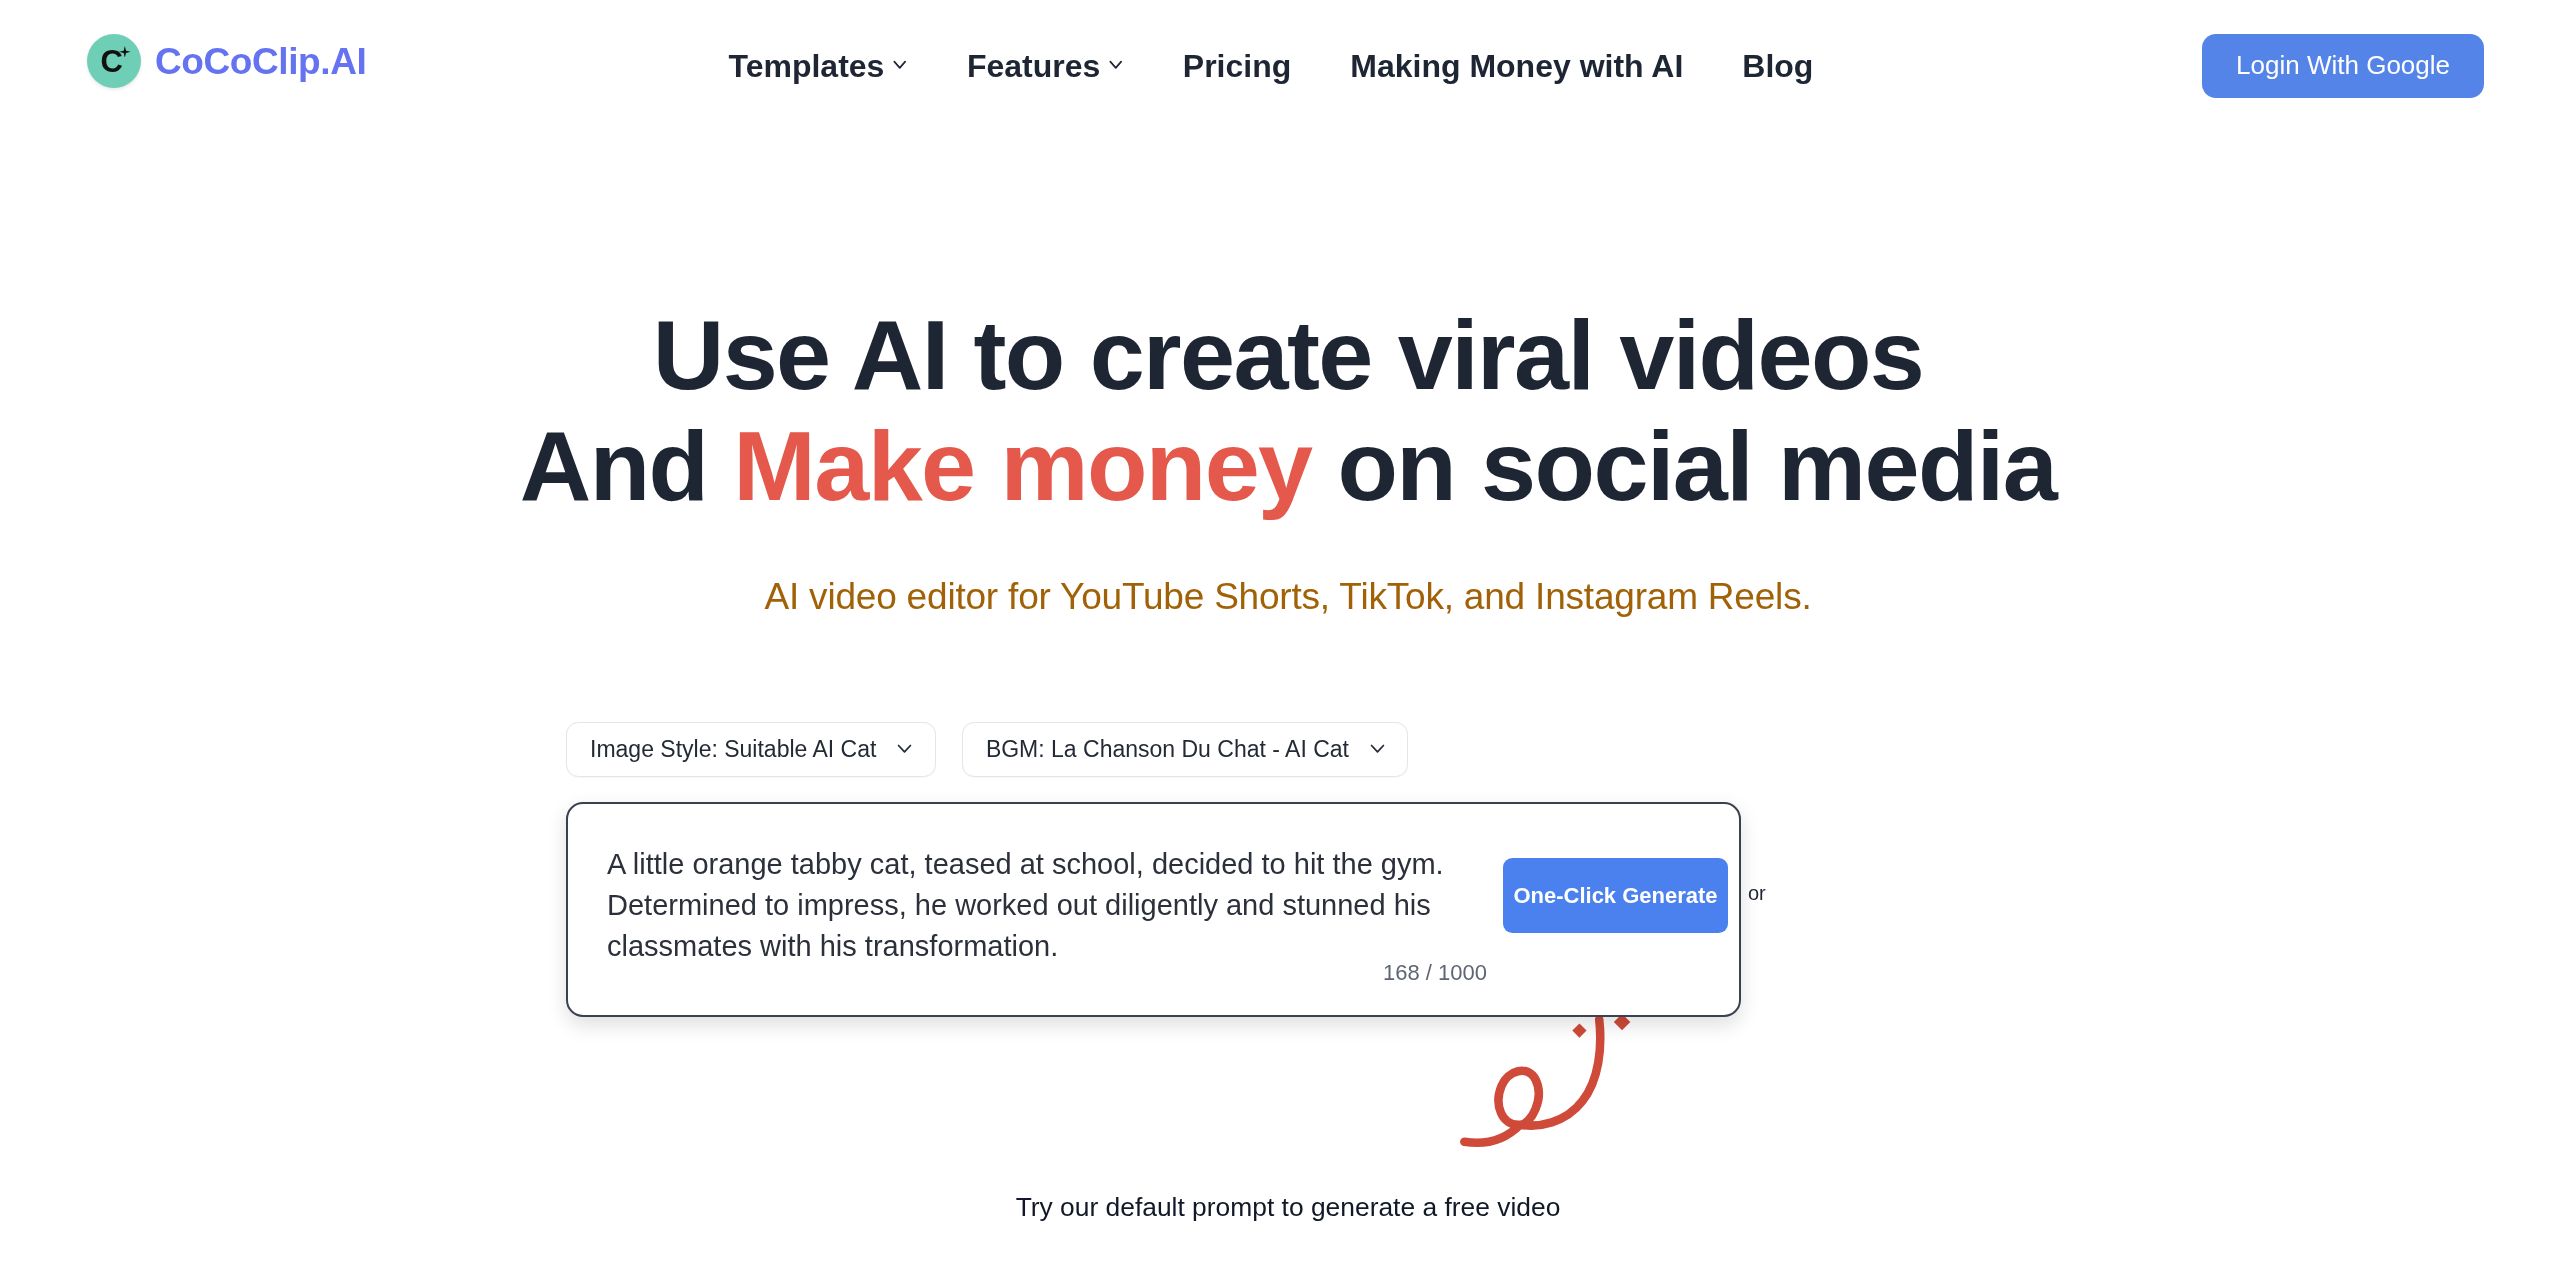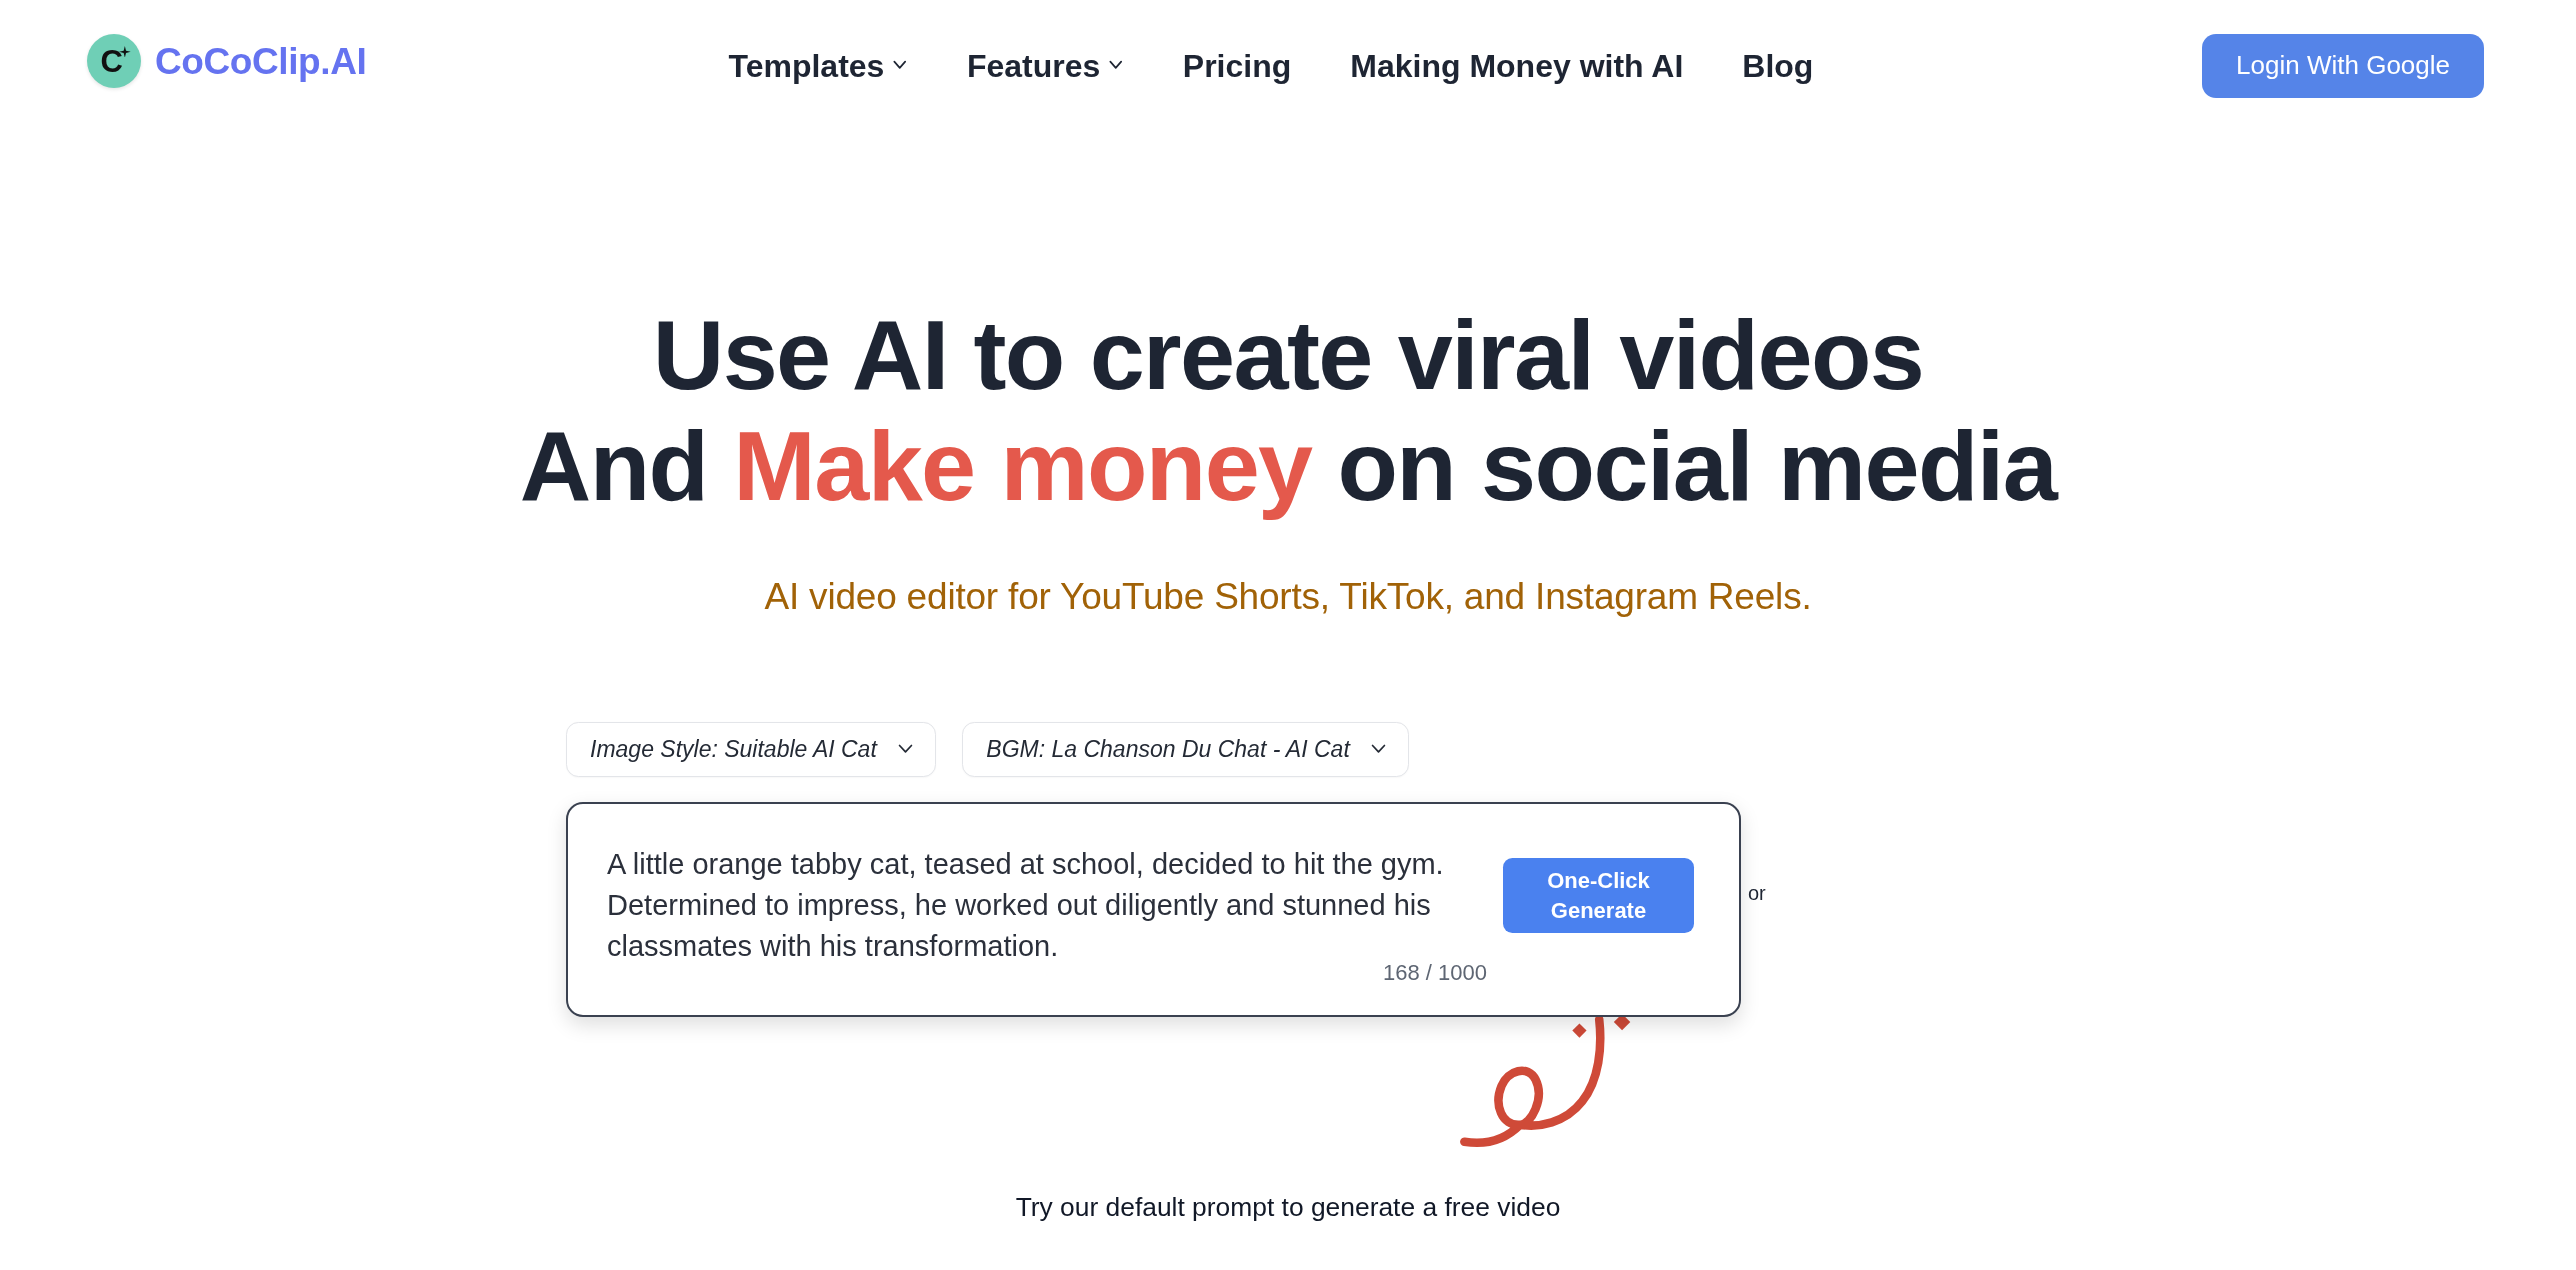--- a/index.html
+++ b/index.html
@@ -80,21 +80,21 @@
   .subhead {
     position:absolute; top:576px; left:0; width:2576px;
     text-align:center;
     font-size:37px; color:#a16207; font-weight:normal;
     letter-spacing:-0.2px;
   }
 
   
   .selectors {
     position:absolute; top:722px; left:566px;
-    display:flex; gap:26px;font-style:italic;
+    display:flex; gap:26px;
   }
   .select-pill {
     display:flex; align-items:center; gap:20px;
     background:#fff; border:1.6px solid #e3e5e9;
     border-radius:12.4px;
     padding:13.2px 23px;
     font-size:23px; color:#242a35;
     cursor:pointer; white-space:nowrap;
     box-shadow:0 0.8px 1.6px rgba(0,0,0,0.03);
   }
@@ -115,21 +115,21 @@
     font-size:29px; line-height:1.42;
     color:#2b303b; white-space:pre-wrap;
   }
   .char-count {
     position:absolute; right:252px; bottom:29.5px;
     font-size:22px; color:#5e6673;
   }
 
   .btn-one-click {
     position:absolute; top:858px; left:1503px;
-    width:191px; height:75px;
+    width:225px; height:75px;
     background:#4a81ef; color:#fff;
     border:none; border-radius:9.3px;
     font-size:22px; font-weight:bold; line-height:1.32;
     cursor:pointer; z-index:4;
     font-family:"Liberation Sans", sans-serif;
     display:flex; align-items:center; justify-content:center;
     text-align:center;
   }
   .or-label {
     position:absolute; top:882px; left:1748px;

